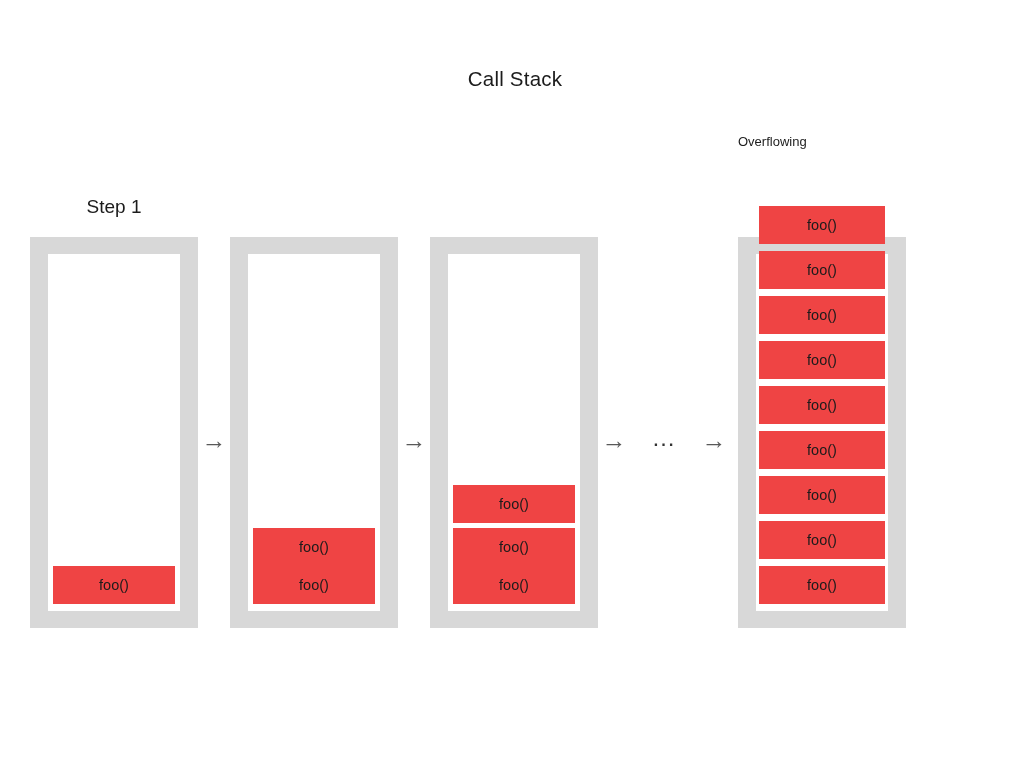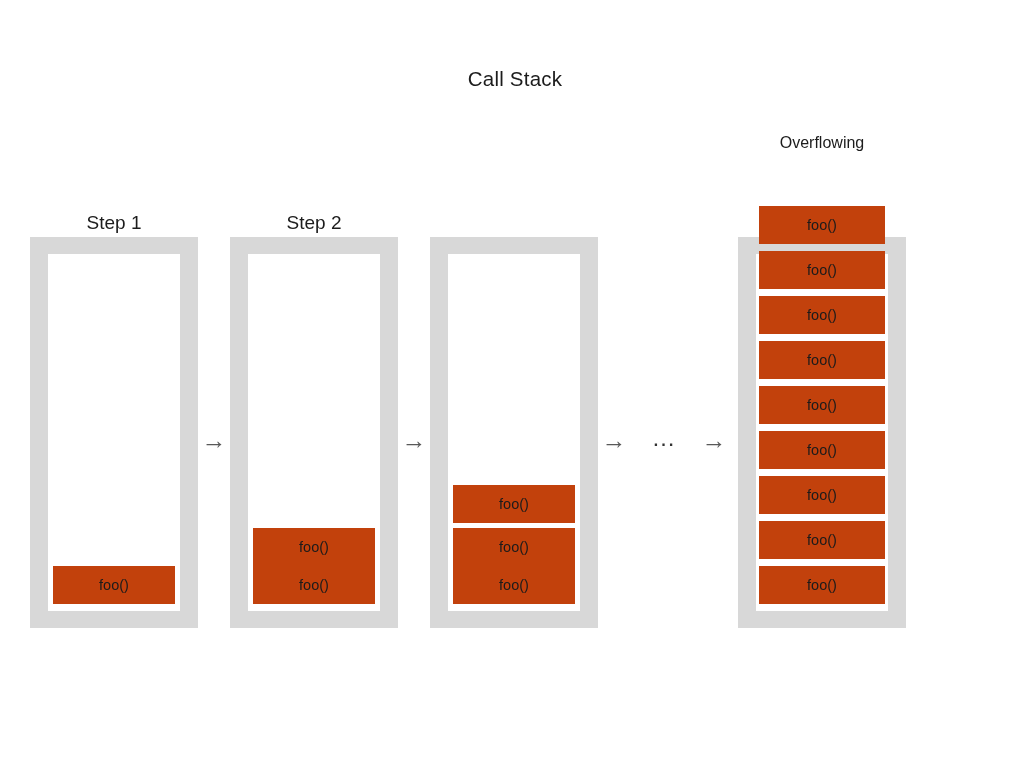--- a/index.html
+++ b/index.html
@@ -31,29 +31,28 @@
     font-size: 20.5px;
     color: #1c1c1c;
     letter-spacing: 0.2px;
   }
 
   .overflow-title {
     position: absolute;
     left: 738px;
     top: 134px;
     width: 168px;
-    text-align: center;
-    font-size: 16px;
+    font-size: 13px;
     color: #1c1c1c;
     white-space: nowrap;
   }
 
   .step-label {
     position: absolute;
-    top: 212px;
+    top: 196px;
     width: 168px;
     text-align: center;
     font-size: 19px;
     color: #1c1c1c;
   }
 
   
   .frame {
     position: absolute;
     top: 237px;
@@ -79,21 +78,21 @@
     right: 0;
     bottom: 7px;
     display: flex;
     flex-direction: column-reverse;
     align-items: center;
   }
 
   .stack-box {
     width: 122px;
     height: 38px;
-    background: #c2410c;
+    background: #ef4444;
     margin-top: 5px;
     display: flex;
     align-items: center;
     justify-content: center;
     font-size: 14.5px;
     color: #1b1b1b;
     box-sizing: border-box;
   }
   .stack-box:first-child { margin-top: 0; }
 
@@ -165,21 +164,20 @@
   <div class="frame" style="left:30px;">
     <div class="frame-inner">
       <div class="stack">
         <div class="stack-box">foo()</div>
       </div>
     </div>
   </div>
 
   <div class="arrow" style="left:192px;">→</div>
 
-  <div class="step-label" style="left:230px;">Step 2</div>
 
   <div class="frame" style="left:230px;">
     <div class="frame-inner">
       <div class="stack">
         <div class="stack-box">foo()</div>
         <div class="stack-box">foo()</div>
       </div>
     </div>
   </div>
 

